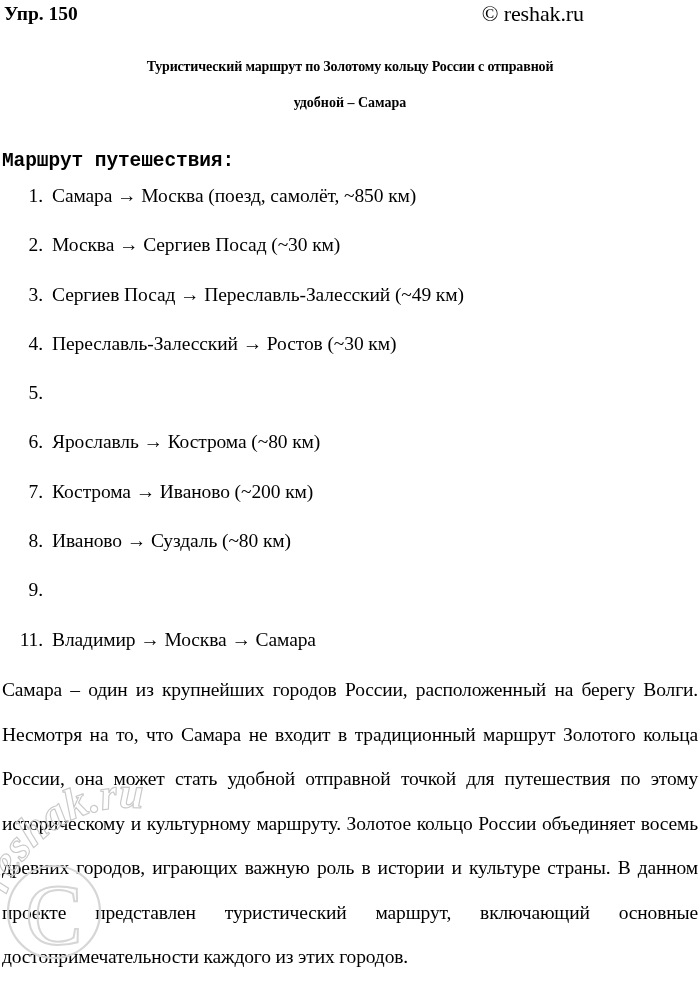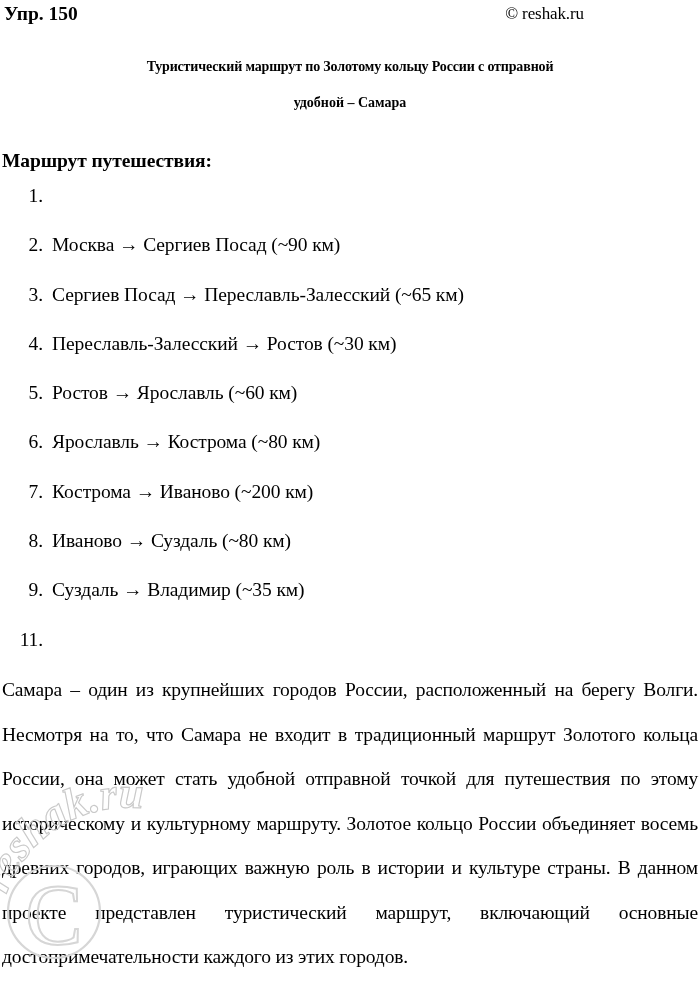--- a/index.html
+++ b/index.html
@@ -38,21 +38,21 @@
     padding: 2px 4px 0 4px;
     box-sizing: border-box;
   }
   .exercise-label {
     font-size: 19.5px;
     font-weight: bold;
     letter-spacing: 0px;
     line-height: 24px;
   }
   .copyright-label {
-    font-size: 17px;
+    font-size: 22px;
     font-weight: normal;
     line-height: 24px;
     letter-spacing: -0.1px;
   }
 
   
   .doc-title {
     position: absolute;
     top: 40px;
     left: 6px;
@@ -68,20 +68,21 @@
 
   
   .section-heading {
     position: absolute;
     top: 131px;
     left: 2px;
     font-size: 19.5px;
     font-weight: bold;
     line-height: 28px;
     letter-spacing: -0.1px;
+    font-family: Liberation Mono, monospace;
   }
 
   
   .route-list {
     position: absolute;
     top: 183px;
     left: 0px;
     width: 700px;
     margin: 0;
     padding: 0;
@@ -168,55 +169,55 @@
   <h1 class="doc-title">
     <span class="title-line title-line-1">Туристический маршрут по Золотому кольцу России с отправной</span>
     <span class="title-line title-line-2">удобной – Самара</span>
   </h1>
 
   <h2 class="section-heading">Маршрут путешествия:</h2>
 
   <ol class="route-list">
     <li class="route-item">
       <span class="item-number">1.</span>
+      <span class="item-text">Самара → Москва (поезд, самолёт, ~850 км)</span>
     </li>
     <li class="route-item">
       <span class="item-number">2.</span>
-      <span class="item-text">Москва → Сергиев Посад (~90 км)</span>
+      <span class="item-text">Москва → Сергиев Посад (~30 км)</span>
     </li>
     <li class="route-item">
       <span class="item-number">3.</span>
-      <span class="item-text">Сергиев Посад → Переславль-Залесский (~65 км)</span>
+      <span class="item-text">Сергиев Посад → Переславль-Залесский (~49 км)</span>
     </li>
     <li class="route-item">
       <span class="item-number">4.</span>
       <span class="item-text">Переславль-Залесский → Ростов (~30 км)</span>
     </li>
     <li class="route-item">
       <span class="item-number">5.</span>
-      <span class="item-text">Ростов → Ярославль (~60 км)</span>
     </li>
     <li class="route-item">
       <span class="item-number">6.</span>
       <span class="item-text">Ярославль → Кострома (~80 км)</span>
     </li>
     <li class="route-item">
       <span class="item-number">7.</span>
       <span class="item-text">Кострома → Иваново (~200 км)</span>
     </li>
     <li class="route-item">
       <span class="item-number">8.</span>
       <span class="item-text">Иваново → Суздаль (~80 км)</span>
     </li>
     <li class="route-item">
       <span class="item-number">9.</span>
-      <span class="item-text">Суздаль → Владимир (~35 км)</span>
     </li>
     <li class="route-item">
       <span class="item-number">11.</span>
+      <span class="item-text">Владимир → Москва → Самара</span>
     </li>
   </ol>
 
   <p class="body-paragraph">Самара – один из крупнейших городов России, расположенный на берегу Волги. Несмотря на то, что Самара не входит в традиционный маршрут Золотого кольца России, она может стать удобной отправной точкой для путешествия по этому историческому и культурному маршруту. Золотое кольцо России объединяет восемь древних городов, играющих важную роль в истории и культуре страны. В данном проекте представлен туристический маршрут, включающий основные достопримечательности каждого из этих городов.</p>
 
   <div class="watermark">
     <svg width="230" height="180" viewBox="0 0 230 180">
       <defs>
         <path id="wm-arc" d="M 8,96 A 128,128 0 0 1 156,4" fill="none"></path>
       </defs>

